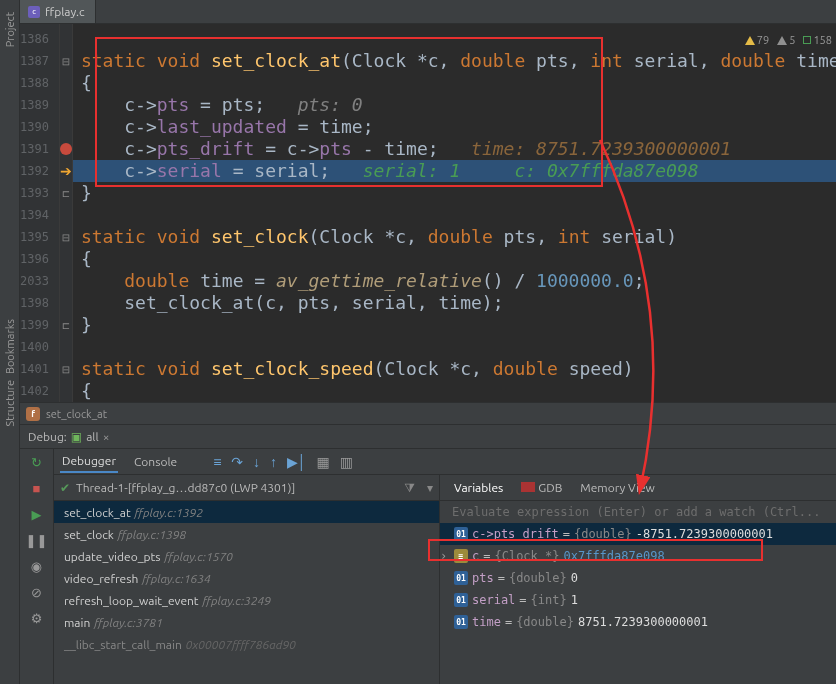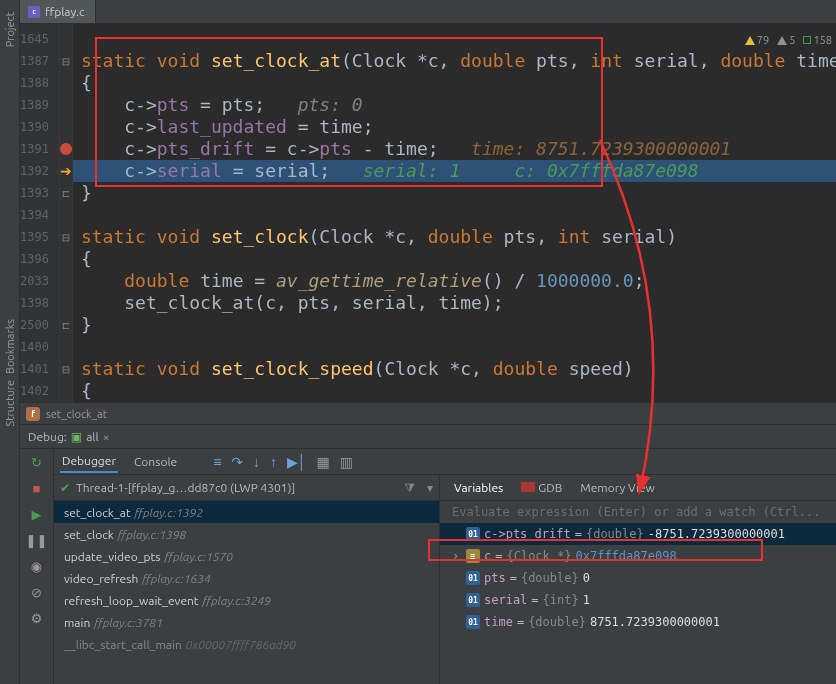--- a/index.html
+++ b/index.html
@@ -80,21 +80,21 @@
   .frame .fname { color:#d0d0d0; }
   .frame .floc { color:#808080; font-style: italic; }
   .frame.dim .fname { color:#888; }
   .frame.dim .floc { color:#666; }
   .vars { flex:1; display:flex; flex-direction:column; }
   .vars-tabs { height:26px; display:flex; align-items:center; gap:14px; padding-left:12px; border-bottom:1px solid #2d2f30; }
   .vars-tabs .vt { color:#bbb; padding: 4px 2px; }
   .vars-tabs .vt.active { color:#fff; }
   .vars-tabs .gdb-ico { width:14px;height:10px;background:#a33; display:inline-block; margin-right:3px; }
   .watch-hint { height:22px; color:#6d6d6d; padding-left:12px; display:flex; align-items:center; font-style: normal; font-family: "Consolas","DejaVu Sans Mono",monospace; font-size:12px; }
-  .var-row { height:22px; display:flex; align-items:center; padding-left: 12px; gap:4px; font-family: "Consolas","DejaVu Sans Mono",monospace; font-size:12px; }
+  .var-row { height:22px; display:flex; align-items:center; padding-left: 0; gap:4px; font-family: "Consolas","DejaVu Sans Mono",monospace; font-size:12px; }
   .var-row.sel { background:#0d293e; }
   .var-row .vicon { width:14px; height:14px; border-radius:2px; background:#2f6197; color:#fff; display:flex;align-items:center;justify-content:center; font-size:8px; font-weight:bold; }
   .var-row .vicon.obj { background:#9c8b3b; }
   .var-row .expander { width:10px; color:#999; }
   .var-row .vname { color:#c39fc6; }
   .var-row .eq { color:#bbb; }
   .var-row .vtype { color:#888; }
   .var-row .vval { color:#ddd; }
   .var-row .vval.addr { color:#5896c9; }
   .redbox2 { position:absolute; border:2px solid #e8302f; pointer-events:none; }
@@ -131,34 +131,34 @@
       <span class="insp-item">
           <span class="tri gray"></span>
           <span class="insp-n">5</span>
         </span>
       <span class="insp-item">
           <span class="tri green"></span>
           <span class="insp-n">158</span>
         </span>
     </div>
     <div class="gutter-main">
-      <div class="ln">1645</div>
+      <div class="ln">1386</div>
         <div class="ln">1387</div>
         <div class="ln">1388</div>
         <div class="ln">1389</div>
         <div class="ln">1390</div>
         <div class="ln">1391</div>
         <div class="ln">1392</div>
         <div class="ln">1393</div>
         <div class="ln">1394</div>
         <div class="ln">1395</div>
         <div class="ln">1396</div>
         <div class="ln">2033</div>
         <div class="ln">1398</div>
-        <div class="ln">2500</div>
+        <div class="ln">1399</div>
         <div class="ln">1400</div>
         <div class="ln">1401</div>
         <div class="ln">1402</div>
     </div>
     <div class="gutter-icons">
       <div class="cell"></div>
       <div class="cell">
           <span class="fold">⊟</span>
         </div>
       <div class="cell"></div>

